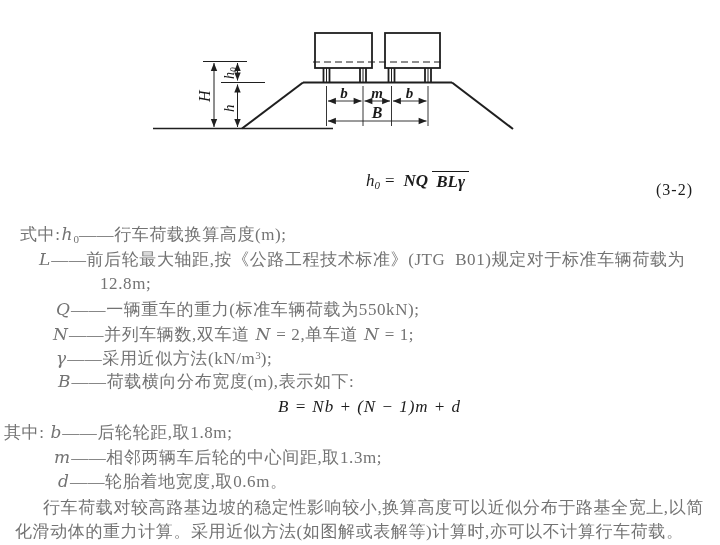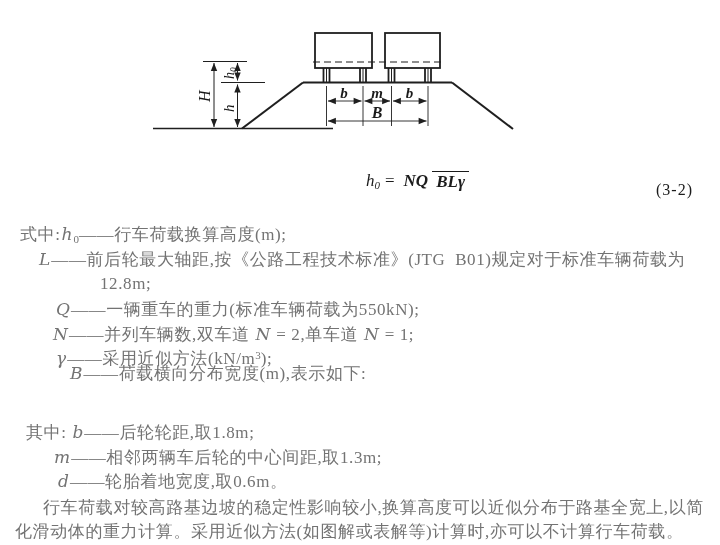--- a/index.html
+++ b/index.html
@@ -137,30 +137,31 @@
   <div id="formula-main">
     <span class="lhs"><i>h</i><sub>0</sub></span>
     <span style="font-style:normal;">=</span>
     <span class="frac">
       <span class="num">NQ</span>
       <span class="den">BLγ</span>
     </span>
   </div>
   <div id="eq-number">(3-2)</div>
 
+  <div id="formula-width">B = Nb + (N − 1)m + d</div>
 
   <div id="lines">
       <div class="tl" style="left: 20px; top: 224px;"><span>式中:</span><i>h</i><sub>0</sub><span>——行车荷载换算高度(m);</span></div>
       <div class="tl" style="left: 38px; top: 249px;"><i>L</i><span>——前后轮最大轴距,按《公路工程技术标准》(JTG  B01)规定对于标准车辆荷载为</span></div>
       <div class="tl" style="left: 100px; top: 273px;"><span>12.8m;</span></div>
       <div class="tl" style="left: 55px; top: 299px;"><i>Q</i><span>——一辆重车的重力(标准车辆荷载为550kN);</span></div>
       <div class="tl" style="left: 52px; top: 324px;"><i>N</i><span>——并列车辆数,双车道 </span><i>N</i><span> = 2,单车道 </span><i>N</i><span> = 1;</span></div>
       <div class="tl" style="left: 55px; top: 348px;"><i>γ</i><span>——采用近似方法(kN/m</span><sup>3</sup><span>);</span></div>
-      <div class="tl" style="left: 57px; top: 363px; margin-left: 12px;"><i>B</i><span>——荷载横向分布宽度(m),表示如下:</span></div>
-      <div class="tl" style="left: 26px; top: 422px;"><span>其中: </span><i>b</i><span>——后轮轮距,取1.8m;</span></div>
+      <div class="tl" style="left: 57px; top: 371px;"><i>B</i><span>——荷载横向分布宽度(m),表示如下:</span></div>
+      <div class="tl" style="left: 4px; top: 422px;"><span>其中: </span><i>b</i><span>——后轮轮距,取1.8m;</span></div>
       <div class="tl" style="left: 53px; top: 447px;"><i>m</i><span>——相邻两辆车后轮的中心间距,取1.3m;</span></div>
       <div class="tl" style="left: 57px; top: 471px;"><i>d</i><span>——轮胎着地宽度,取0.6m。</span></div>
       <div class="tl" style="left: 43px; top: 497px;"><span>行车荷载对较高路基边坡的稳定性影响较小,换算高度可以近似分布于路基全宽上,以简</span></div>
       <div class="tl" style="left: 15px; top: 521px;"><span>化滑动体的重力计算。采用近似方法(如图解或表解等)计算时,亦可以不计算行车荷载。</span></div>
     </div>
 
 
 </div>
 
 </body></html>

